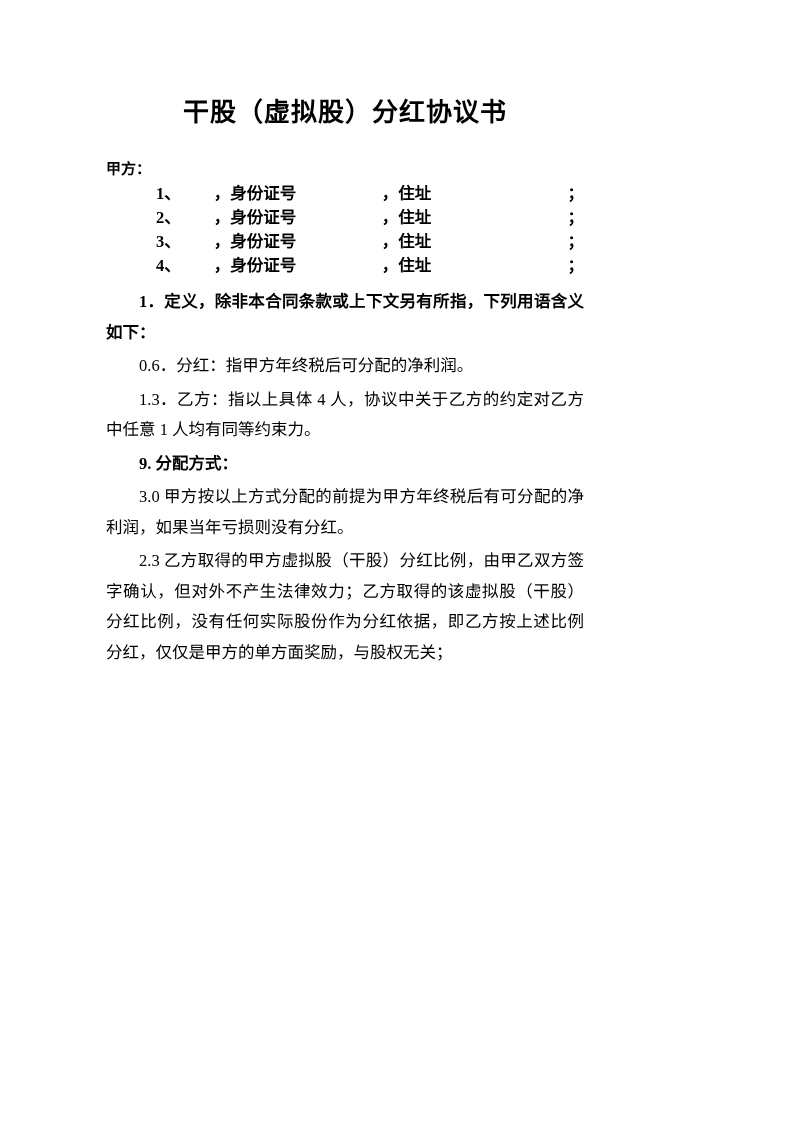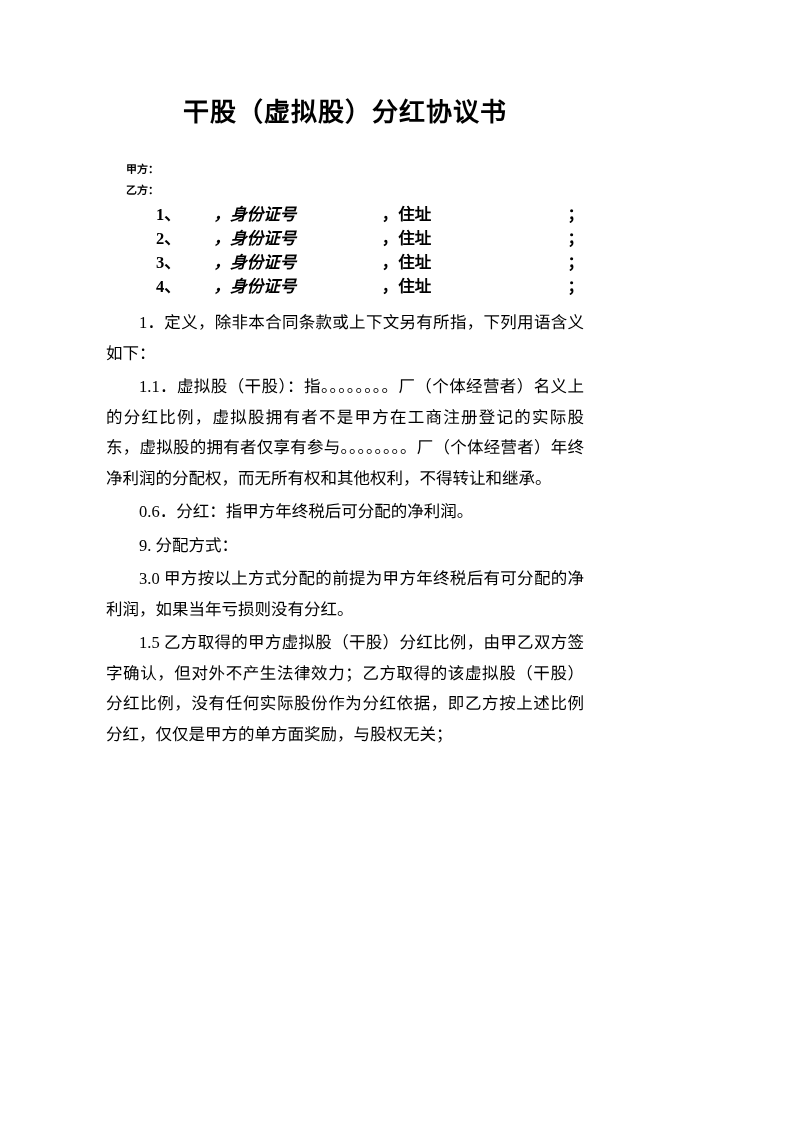--- a/index.html
+++ b/index.html
@@ -21,65 +21,63 @@
   }
   .doc-title {
     font-size: 26px;
     font-weight: bold;
     line-height: 32px;
     text-align: center;
     letter-spacing: 1px;
     margin: 0 0 30px 0;
   }
   .party-label {
-    font-size: 11px;
+    font-size: 15px;
     font-weight: bold;
     line-height: 21px;
     white-space: pre;
-    margin-left: 20px;
   }
   .party-rows {
     margin: 2px 0 0 0;
   }
   .party-row {
     display: flex;
     font-size: 16.5px;
     font-weight: bold;
     line-height: 24px;
     padding-left: 50px;
     white-space: pre;
   }
   .party-row .col-num  { display: inline-block; width: 58px;  }
-  .party-row .col-id   { display: inline-block; width: 169px; font-style: italic; }
+  .party-row .col-id   { display: inline-block; width: 169px; }
   .party-row .col-addr { display: inline-block; width: 187px; }
   .party-row .col-end  { display: inline-block; }
   .doc-body {
     margin-top: 9px;
   }
   .para {
     font-size: 16.5px;
     line-height: 30.5px;
     text-align: justify;
     text-indent: 33px;
     margin: 0 0 3px 0;
   }
   .para.heading {
-    font-weight: normal;
+    font-weight: bold;
   }
 </style>
 </head>
 <body>
 
 <div class="page">
 
   <h1 class="doc-title">干股（虚拟股）分红协议书</h1>
 
   <div class="parties">
     <div class="party-label">甲方：</div>
-    <div class="party-label">乙方：</div>
 
     <div class="party-rows">
       <div class="party-row">
         <span class="col-num">1、</span>
         <span class="col-id">，身份证号</span>
         <span class="col-addr">，住址</span>
         <span class="col-end">；</span>
       </div>
       <div class="party-row">
         <span class="col-num">2、</span>
@@ -99,26 +97,26 @@
         <span class="col-addr">，住址</span>
         <span class="col-end">；</span>
       </div>
     </div>
   </div>
 
   <div class="doc-body">
 
     <p class="para heading">1．定义，除非本合同条款或上下文另有所指，下列用语含义如下：</p>
 
-    <p class="para">1.1．虚拟股（干股）：指。。。。。。。。厂（个体经营者）名义上的分红比例，虚拟股拥有者不是甲方在工商注册登记的实际股东，虚拟股的拥有者仅享有参与。。。。。。。。厂（个体经营者）年终净利润的分配权，而无所有权和其他权利，不得转让和继承。</p>
 
     <p class="para">0.6．分红：指甲方年终税后可分配的净利润。</p>
 
+    <p class="para">1.3．乙方：指以上具体 4 人，协议中关于乙方的约定对乙方中任意 1 人均有同等约束力。</p>
 
     <p class="para heading">9. 分配方式：</p>
 
 
     <p class="para">3.0 甲方按以上方式分配的前提为甲方年终税后有可分配的净利润，如果当年亏损则没有分红。</p>
 
-    <p class="para">1.5 乙方取得的甲方虚拟股（干股）分红比例，由甲乙双方签字确认，但对外不产生法律效力；乙方取得的该虚拟股（干股）分红比例，没有任何实际股份作为分红依据，即乙方按上述比例分红，仅仅是甲方的单方面奖励，与股权无关；</p>
+    <p class="para">2.3 乙方取得的甲方虚拟股（干股）分红比例，由甲乙双方签字确认，但对外不产生法律效力；乙方取得的该虚拟股（干股）分红比例，没有任何实际股份作为分红依据，即乙方按上述比例分红，仅仅是甲方的单方面奖励，与股权无关；</p>
   </div>
 
 </div>
 
 </body></html>

